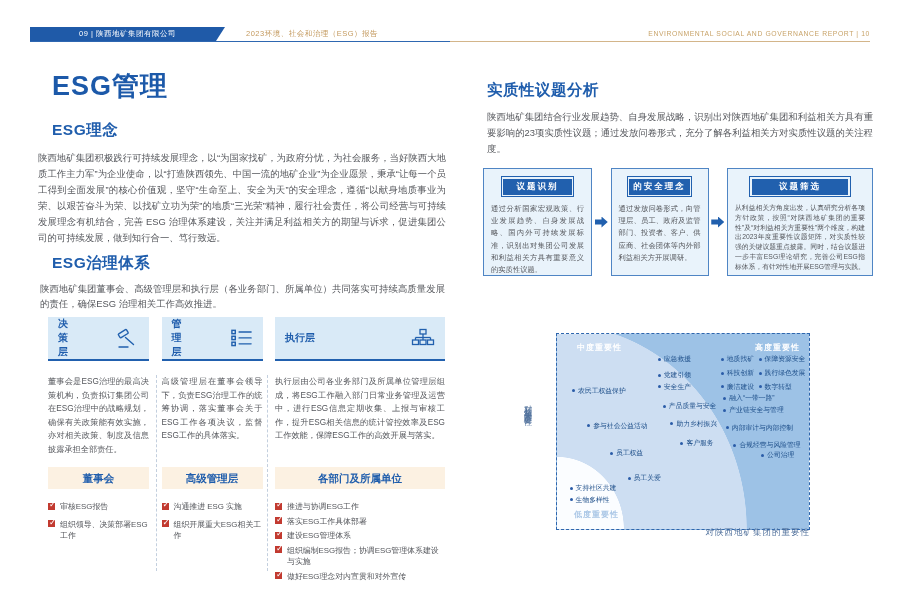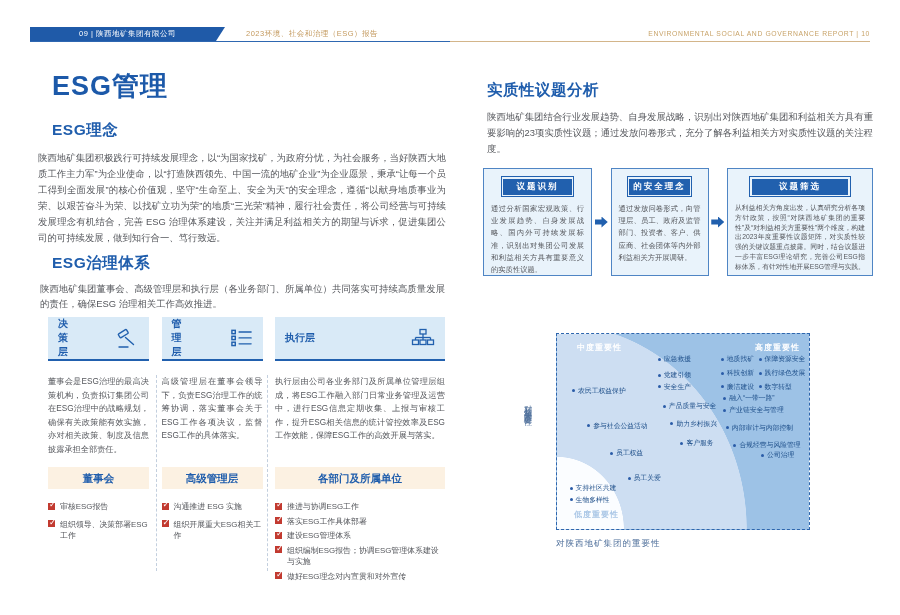--- a/index.html
+++ b/index.html
@@ -60,21 +60,21 @@
           border:1.5px dashed #2e66ad;
           background:radial-gradient(190px 205px at 0% 100%,
                      #fbfdff 0%,#fbfdff 35%,#cddef2 35.3%,#cddef2 99.7%,#9dc2e6 100%);}
   .zone{position:absolute;font-size:8px;font-weight:bold;letter-spacing:1px;}
   .zone.mid{left:20px;top:8px;color:#ffffff;}
   .zone.high{right:9px;top:8px;color:#ffffff;}
   .zone.low{left:9px;bottom:9px;color:#a9c6e6;margin-left:8px;}
   .point{position:absolute;white-space:nowrap;font-size:6.8px;color:#1d4e89;transform:translate(0,-50%);}
   .point .dot{display:inline-block;width:3px;height:3px;border-radius:50%;background:#2a5ca8;
               vertical-align:middle;margin-right:3px;}
-  .axis-x{position:absolute;left:556px;top:538px;width:254px;text-align:left;
+  .axis-x{position:absolute;left:556px;top:527px;width:254px;text-align:right;
           font-size:8.5px;color:#51719c;letter-spacing:1px;}
   .axis-y{position:absolute;left:521px;top:398px;writing-mode:vertical-lr;
           font-size:8px;color:#51719c;letter-spacing:1.5px;}
 </style>
 </head>
 <body>
 
 <div class="page">
 
   <div class="hdr-band">

